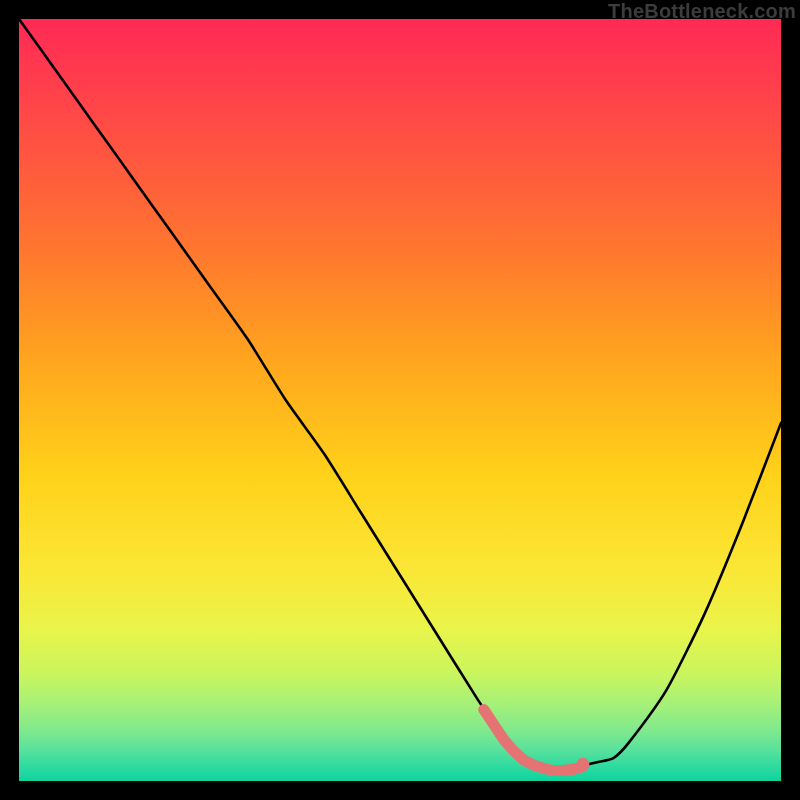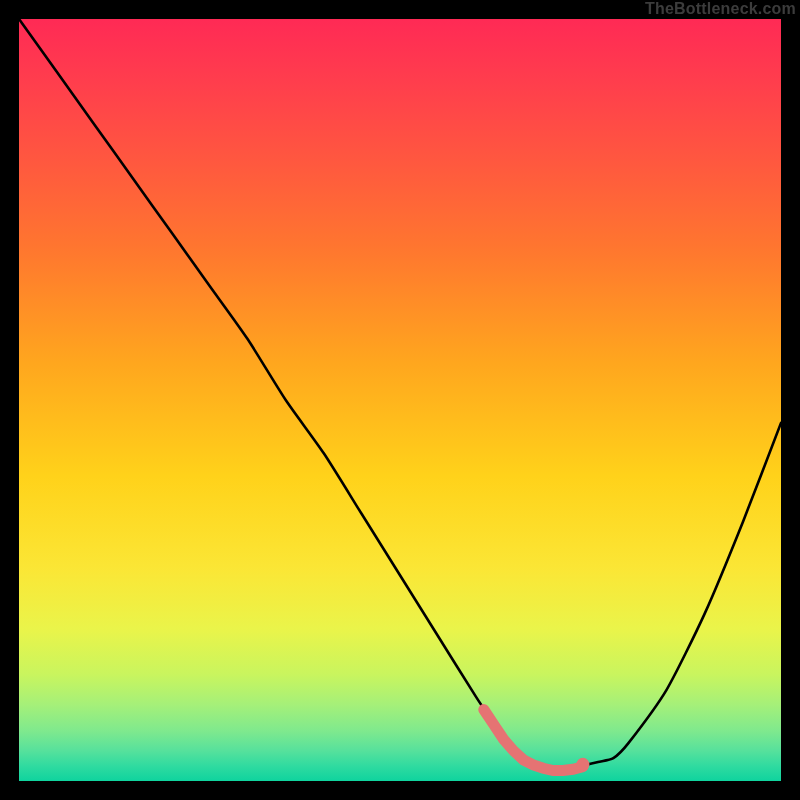--- a/index.html
+++ b/index.html
@@ -55,21 +55,21 @@
     left: 0;
     top: 0;
     width: 762px;
     height: 762px;
   }
   .attribution {
     position: absolute;
     top: 0px;
     right: 4px;
     color: #3c3c3c;
-    font-size: 16px;
+    font-size: 20px;
     font-weight: 600;
     letter-spacing: 0.2px;
   }
 </style>
 </head>
 <body>
 
 <div class="chart-frame">
   <div class="plot-area">
     <div class="gradient-fill"></div>

